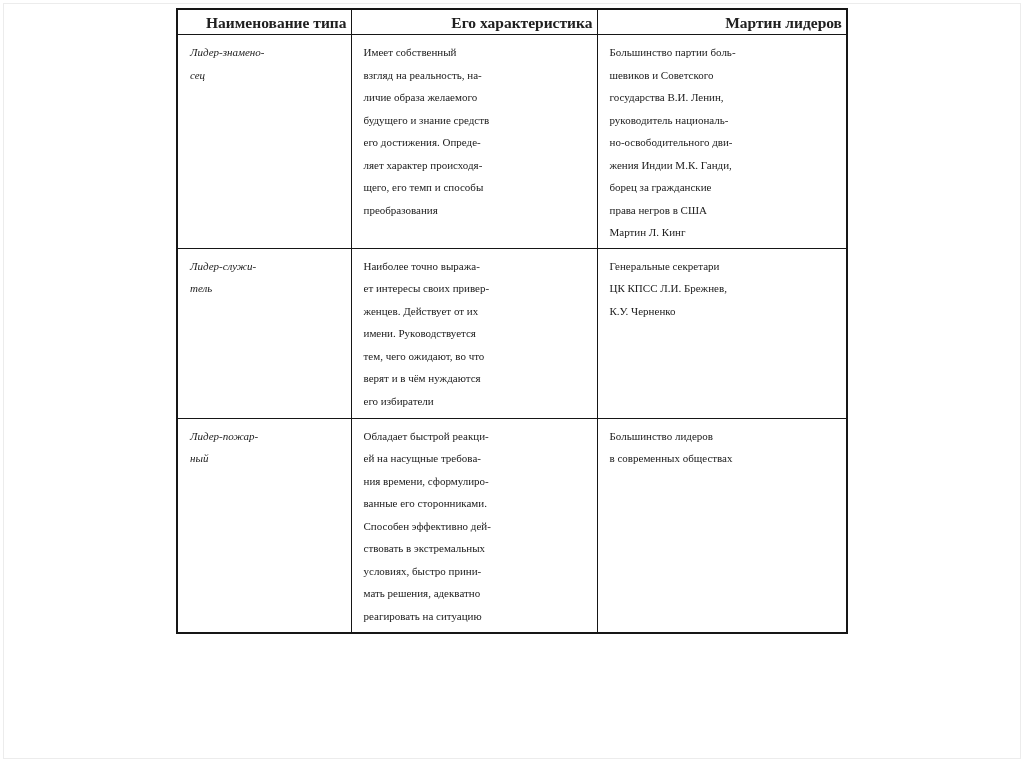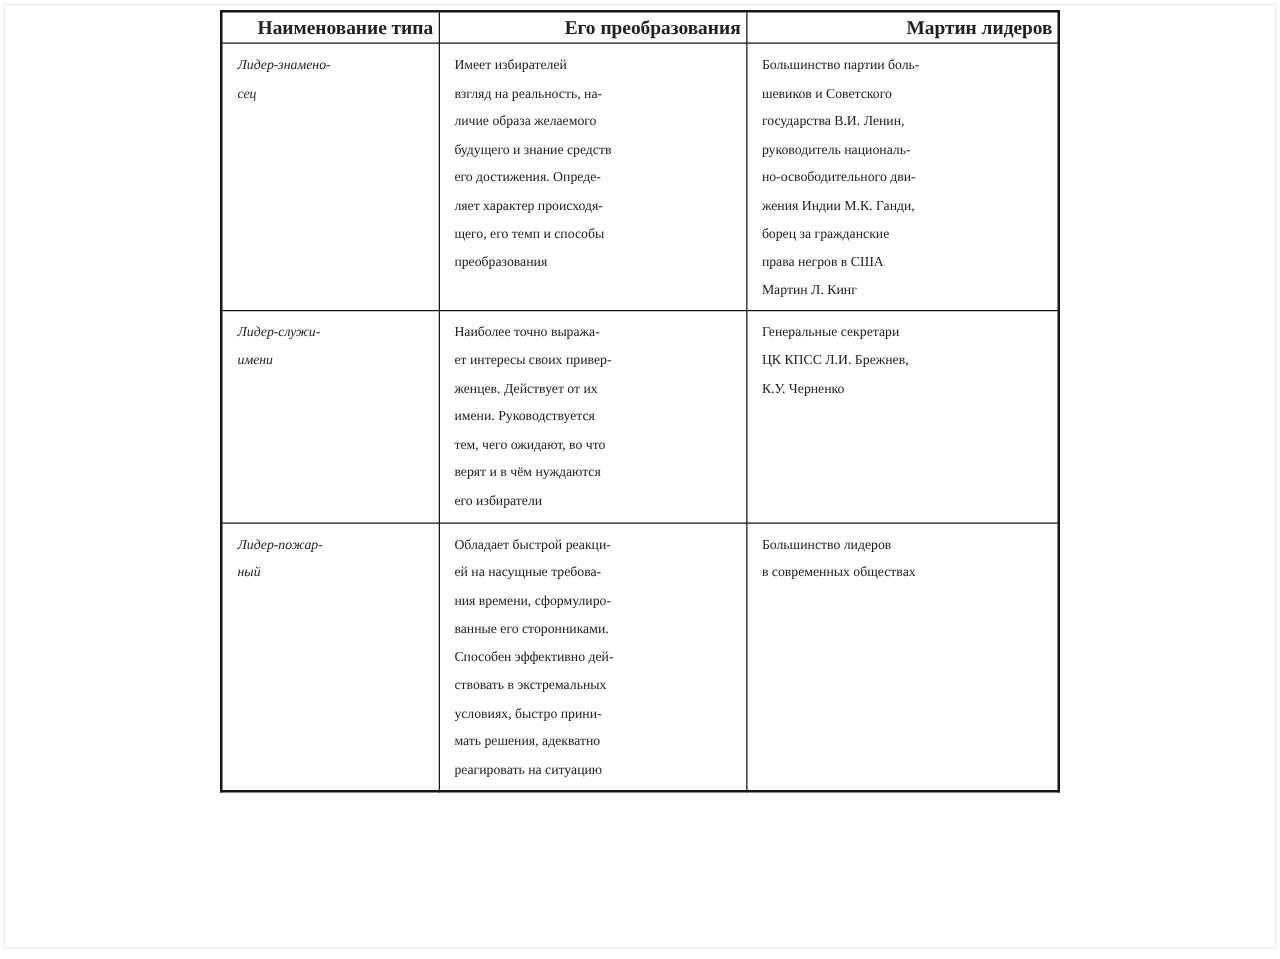--- a/index.html
+++ b/index.html
@@ -70,49 +70,49 @@
 
   <table class="leaders-table">
     <colgroup>
       <col style="width:174px">
       <col style="width:246px">
       <col style="width:250px">
     </colgroup>
     <thead>
       <tr>
         <th>Наименование типа</th>
-        <th>Его преобразования</th>
+        <th>Его характеристика</th>
         <th>Мартин лидеров</th>
       </tr>
     </thead>
     <tbody>
       <tr class="row-1">
         <td class="type-cell">Лидер-знамено-
 сец</td>
-        <td>Имеет избирателей
+        <td>Имеет собственный
 взгляд на реальность, на-
 личие образа желаемого
 будущего и знание средств
 его достижения. Опреде-
 ляет характер происходя-
 щего, его темп и способы
 преобразования</td>
         <td>Большинство партии боль-
 шевиков и Советского
 государства В.И. Ленин,
 руководитель националь-
 но-освободительного дви-
 жения Индии М.К. Ганди,
 борец за гражданские
 права негров в США
 Мартин Л. Кинг</td>
       </tr>
       <tr class="row-2">
         <td class="type-cell">Лидер-служи-
-имени</td>
+тель</td>
         <td>Наиболее точно выража-
 ет интересы своих привер-
 женцев. Действует от их
 имени. Руководствуется
 тем, чего ожидают, во что
 верят и в чём нуждаются
 его избиратели</td>
         <td>Генеральные секретари
 ЦК КПСС Л.И. Брежнев,
 К.У. Черненко</td>

